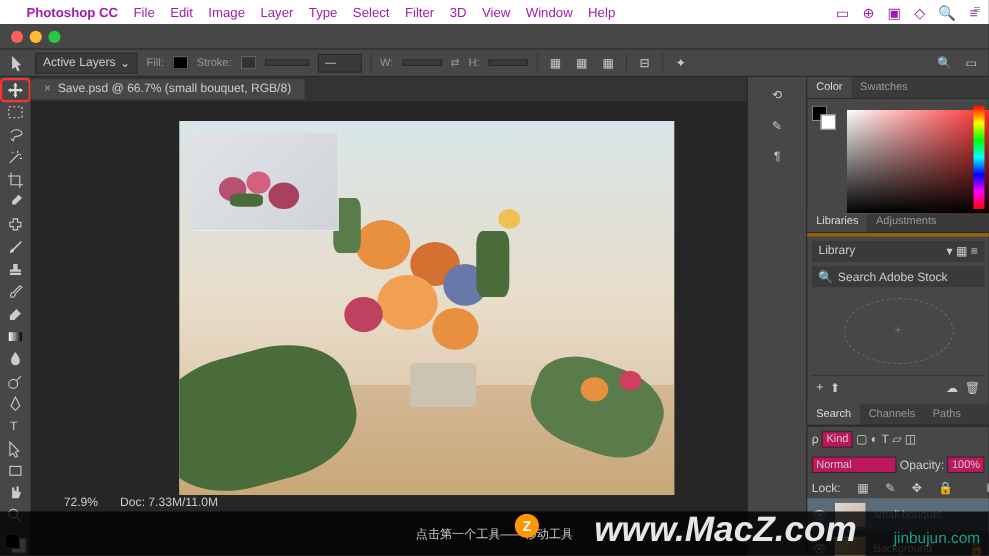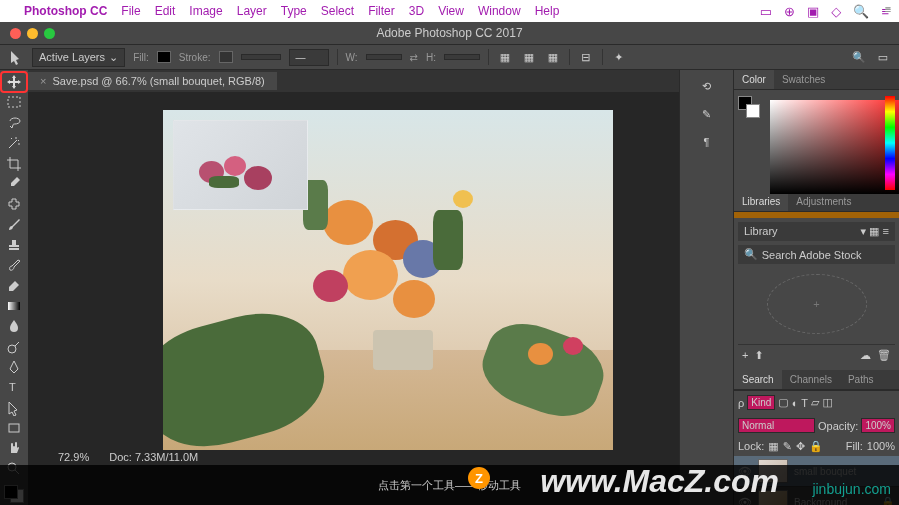--- a/index.html
+++ b/index.html
@@ -47,35 +47,35 @@
 .dock-icon{width:22px;height:20px;display:flex;align-items:center;justify-content:center}
 .panels{width:166px;background:#474747;border-left:1px solid #2a2a2a;display:flex;flex-direction:column}
 .panel-tabs{display:flex;border-bottom:1px solid #2a2a2a;background:#3a3a3a}
 .panel-tab{padding:4px 8px;font-size:10px;color:#999}
 .panel-tab.active{background:#474747;color:#ddd}
 .color-panel{height:112px;padding:4px;position:relative}
 .color-picker{position:absolute;left:32px;top:6px;right:16px;height:94px;background:linear-gradient(to right,#fff,#ff0000);position:relative}
 .color-picker::after{content:'';position:absolute;inset:0;background:linear-gradient(to bottom,transparent,#000)}
 .hue-strip{position:absolute;right:4px;top:6px;width:10px;height:94px;background:linear-gradient(to bottom,#ff0000,#ffff00,#00ff00,#00ffff,#0000ff,#ff00ff,#ff0000)}
 .color-fgbg{position:absolute;left:4px;top:6px;width:24px;height:24px}
-.lib-panel{padding:4px;border-top:6px solid #a16207}
+.lib-panel{padding:4px;border-top:3px solid #a16207}
 .lib-drop{background:#3a3a3a;padding:3px 6px;font-size:10px;display:flex;justify-content:space-between;margin-bottom:4px}
 .lib-search{background:#3a3a3a;padding:3px 6px;font-size:10px;color:#777;display:flex;align-items:center;gap:4px}
 .lib-circle{margin:10px auto;width:100px;height:60px;border:1px dashed #666;border-radius:50%;position:relative}
 .lib-plus{position:absolute;left:50%;top:50%;transform:translate(-50%,-50%);color:#777}
 .lib-footer{display:flex;gap:6px;padding:4px;border-top:1px solid #333}
 .layers-panel{border-top:1px solid #2a2a2a}
 .layer-opts{padding:4px;display:flex;align-items:center;gap:3px;font-size:10px}
 .layer-opts select,.layer-opts .mini{background:#be185d;border:1px solid #2a2a2a;color:#ccc;font-size:10px;padding:1px 3px}
 .layer-row{display:flex;align-items:center;padding:3px 4px;gap:6px;border-bottom:1px solid #3a3a3a}
 .layer-row.sel{background:#5a6b7a}
 .eye{width:14px;color:#ccc}
 .layer-thumb{width:30px;height:24px;background:#fff;border:1px solid #666}
 .layer-name{font-size:10px}
-.lock-row{padding:3px 4px;display:flex;gap:4px;font-size:10px;color:#999}
+.lock-row{padding:3px 4px;display:flex;align-items:center;gap:15px;font-size:10px;color:#999}
 .bottom-caption{position:absolute;bottom:0;left:0;right:0;height:40px;background:rgba(0,0,0,0.8);display:flex;align-items:center;justify-content:center;color:#fff;font-size:16px}
 .watermark1{position:absolute;right:120px;bottom:5px;color:#fff;font-size:32px;font-weight:bold;font-style:italic;opacity:0.9}
 .watermark2{position:absolute;right:8px;bottom:8px;color:#14b8a6;font-size:14px;opacity:0.85}
 .orange-badge{position:absolute;left:468px;bottom:16px;width:22px;height:22px;background:#ff9500;border-radius:50%;display:flex;align-items:center;justify-content:center;color:#fff;font-weight:bold;font-size:13px;z-index:10}
 .status-bar{position:absolute;bottom:42px;left:30px;font-size:10px;color:#888;display:flex;gap:20px}
 .right-icons{position:absolute;right:4px;top:0;display:flex;gap:4px;padding:4px}
 .hamburger{color:#999;font-size:10px}
 </style>
 </head>
 <body>
@@ -104,21 +104,20 @@
     <span>≡</span>
   </div>
 </div>
 
 <div class="window-titlebar">
   <div class="traffic">
     <div class="tl-red"></div>
     <div class="tl-yellow"></div>
     <div class="tl-green"></div>
   </div>
-  <div class="window-title">Adobe Photoshop CC 2017</div>
 </div>
 
 <div class="options-bar">
   <div class="opt-icon">
       <svg viewBox="0 0 16 16">
         <path d="M3 2l8 8-3 1 2 4-2 1-2-4-3 2z" fill="#ccc"></path>
       </svg>
     </div>
   <div class="opt-sel">
       <span>Active Layers</span>

